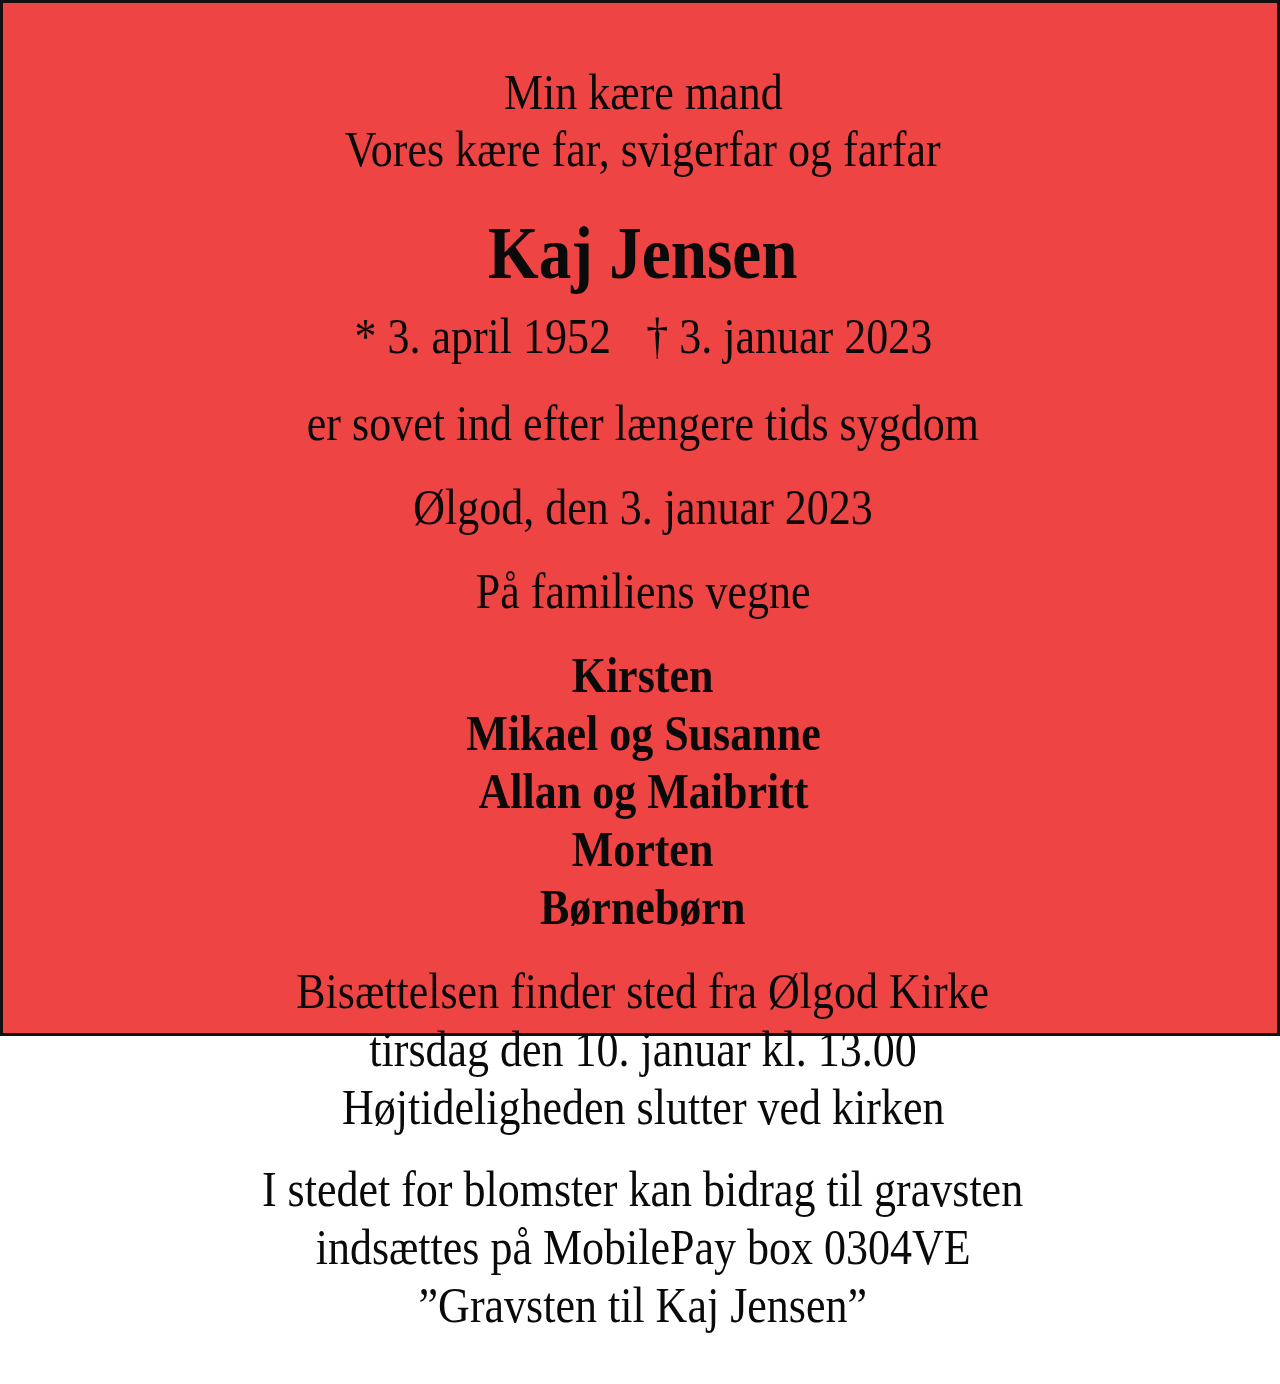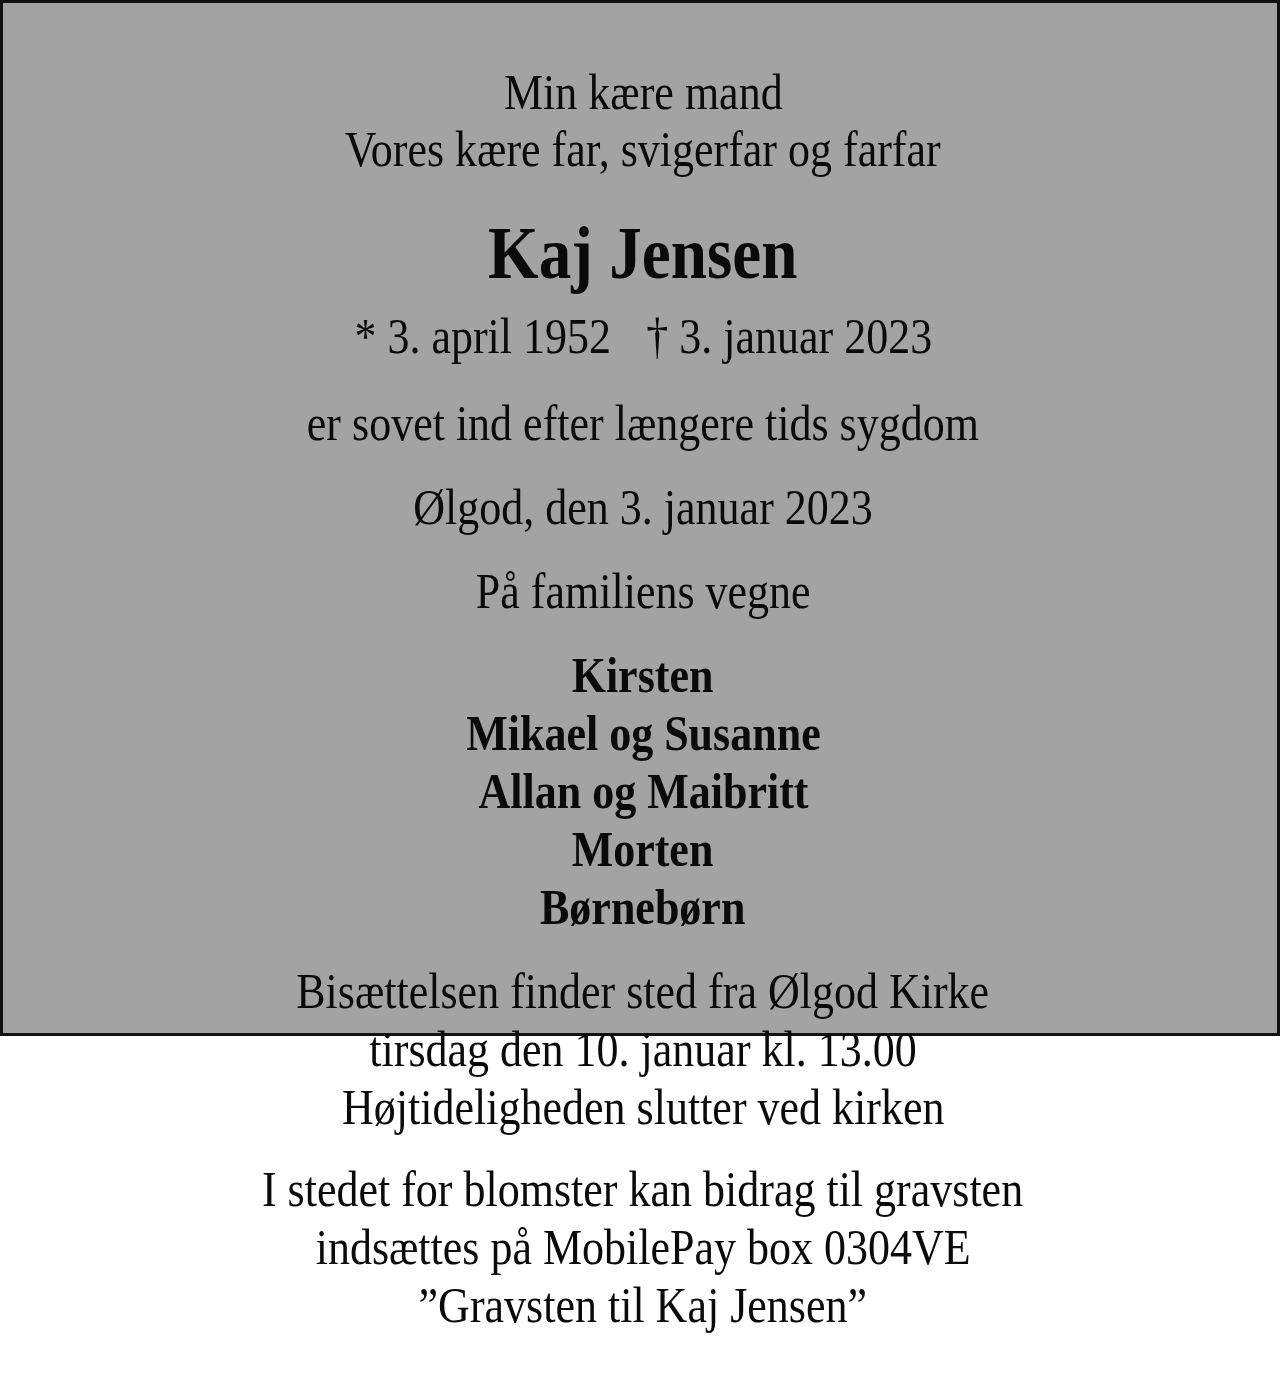--- a/index.html
+++ b/index.html
@@ -14,21 +14,21 @@
       overflow: hidden;
     }
     .frame {
       position: absolute;
       left: 0;
       top: 0;
       width: 1280px;
       height: 1036px;
       box-sizing: border-box;
       border: 3px solid #111111;
-      background: #a3a3a3;
+      background: #ef4444;
     }
     .line {
       position: absolute;
       left: 0;
       width: 1280px;
       text-align: center;
       font-family: "Liberation Serif", "DejaVu Serif", serif;
       color: #0a0a0a;
       white-space: nowrap;
       line-height: 1;

